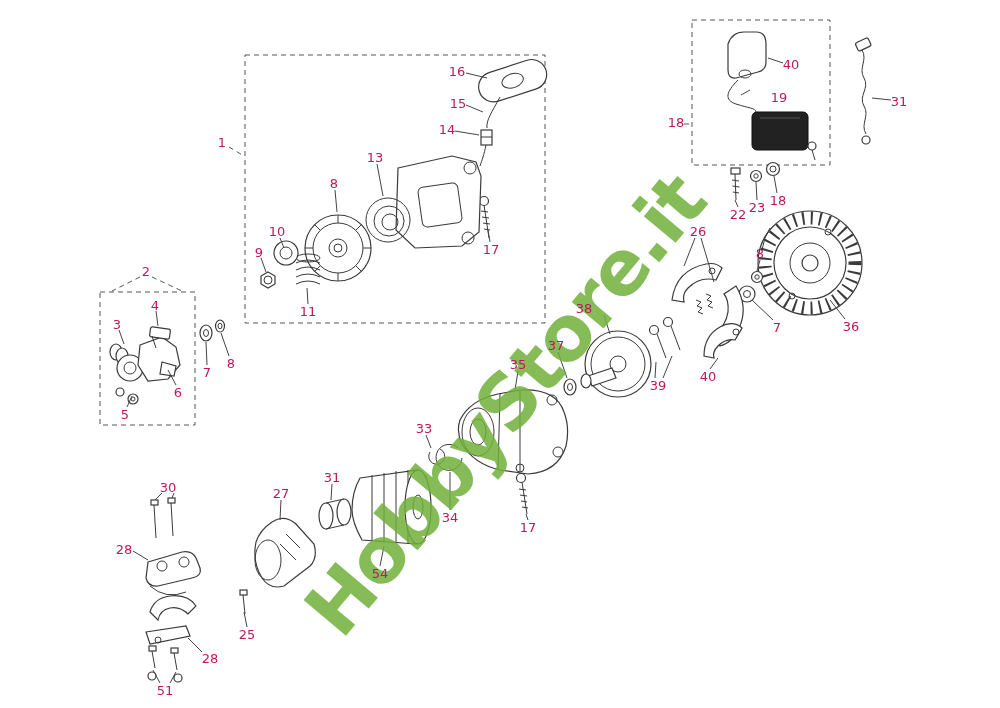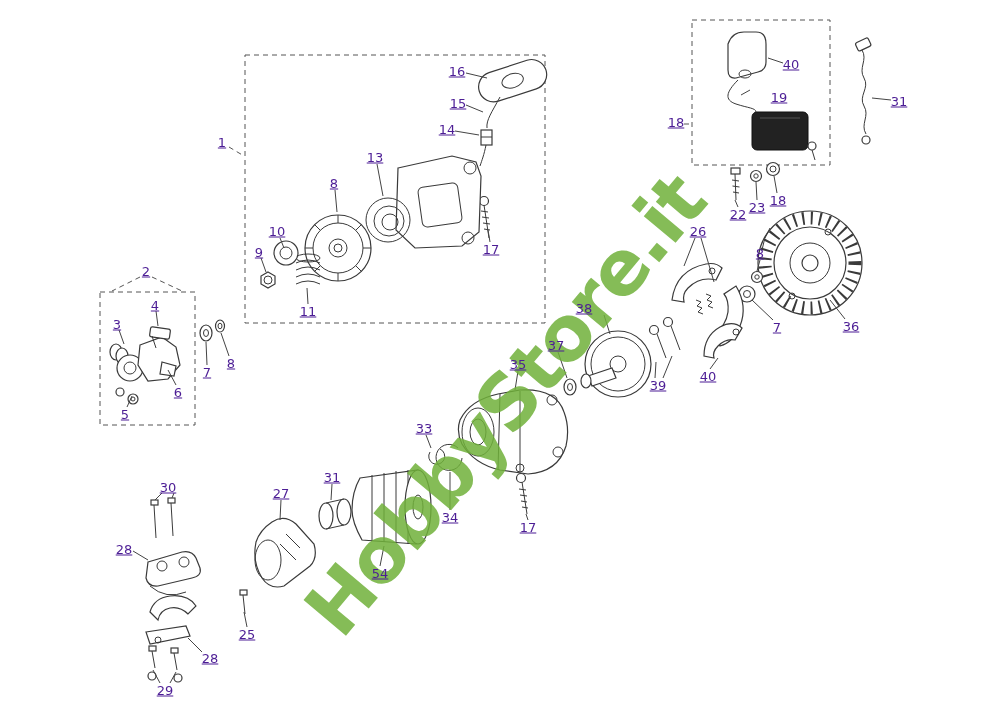--- a/index.html
+++ b/index.html
@@ -5,22 +5,22 @@
   html,body{margin:0;padding:0;background:#fff;}
   #stage{position:relative;width:1000px;height:708px;background:#fff;overflow:hidden;
          font-family:"DejaVu Sans","Liberation Sans",sans-serif;}
   svg{position:absolute;left:0;top:0;}
   .part{fill:#fff;stroke:#3a3a3a;stroke-width:1.2;}
   .ln{fill:none;stroke:#3a3a3a;stroke-width:1;}
   .ld{fill:none;stroke:#444;stroke-width:1;}
   .dash{fill:none;stroke:#555;stroke-width:1;stroke-dasharray:5 4;}
   .dk{fill:#222;stroke:#111;stroke-width:1;}
   .fins{fill:none;stroke:#3a3a3a;stroke-width:13;stroke-dasharray:2 6.5;}
-  .lbl{position:absolute;transform:translate(-50%,-50%);font-size:13px;color:#4c1d95;
-       line-height:1;white-space:nowrap;text-decoration:underline;}
+  .lbl{position:absolute;transform:translate(-50%,-50%);font-size:13px;color:#be185d;
+       line-height:1;white-space:nowrap;}
   .watermark{position:absolute;left:505px;top:405px;
        transform:translate(-50%,-50%) rotate(-50deg);
        font-weight:bold;font-size:76px;letter-spacing:-2px;white-space:nowrap;
        color:rgba(112,176,58,0.85);pointer-events:none;}
 </style>
 </head>
 <body>
 
 <div id="stage">
 
@@ -322,21 +322,21 @@
 <div class="lbl" style="left:791px;top:64px">40</div>
 <div class="lbl" style="left:899px;top:101px">31</div>
 <div class="lbl" style="left:738px;top:214px">22</div>
 <div class="lbl" style="left:757px;top:207px">23</div>
 <div class="lbl" style="left:778px;top:200px">18</div>
 <div class="lbl" style="left:247px;top:634px">25</div>
 <div class="lbl" style="left:698px;top:231px">26</div>
 <div class="lbl" style="left:281px;top:493px">27</div>
 <div class="lbl" style="left:124px;top:549px">28</div>
 <div class="lbl" style="left:210px;top:658px">28</div>
-<div class="lbl" style="left:165px;top:690px">29</div>
+<div class="lbl" style="left:165px;top:690px">51</div>
 <div class="lbl" style="left:168px;top:487px">30</div>
 <div class="lbl" style="left:332px;top:477px">31</div>
 <div class="lbl" style="left:380px;top:573px">54</div>
 <div class="lbl" style="left:424px;top:428px">33</div>
 <div class="lbl" style="left:450px;top:517px">34</div>
 <div class="lbl" style="left:518px;top:364px">35</div>
 <div class="lbl" style="left:851px;top:326px">36</div>
 <div class="lbl" style="left:556px;top:345px">37</div>
 <div class="lbl" style="left:584px;top:308px">38</div>
 <div class="lbl" style="left:658px;top:385px">39</div>

